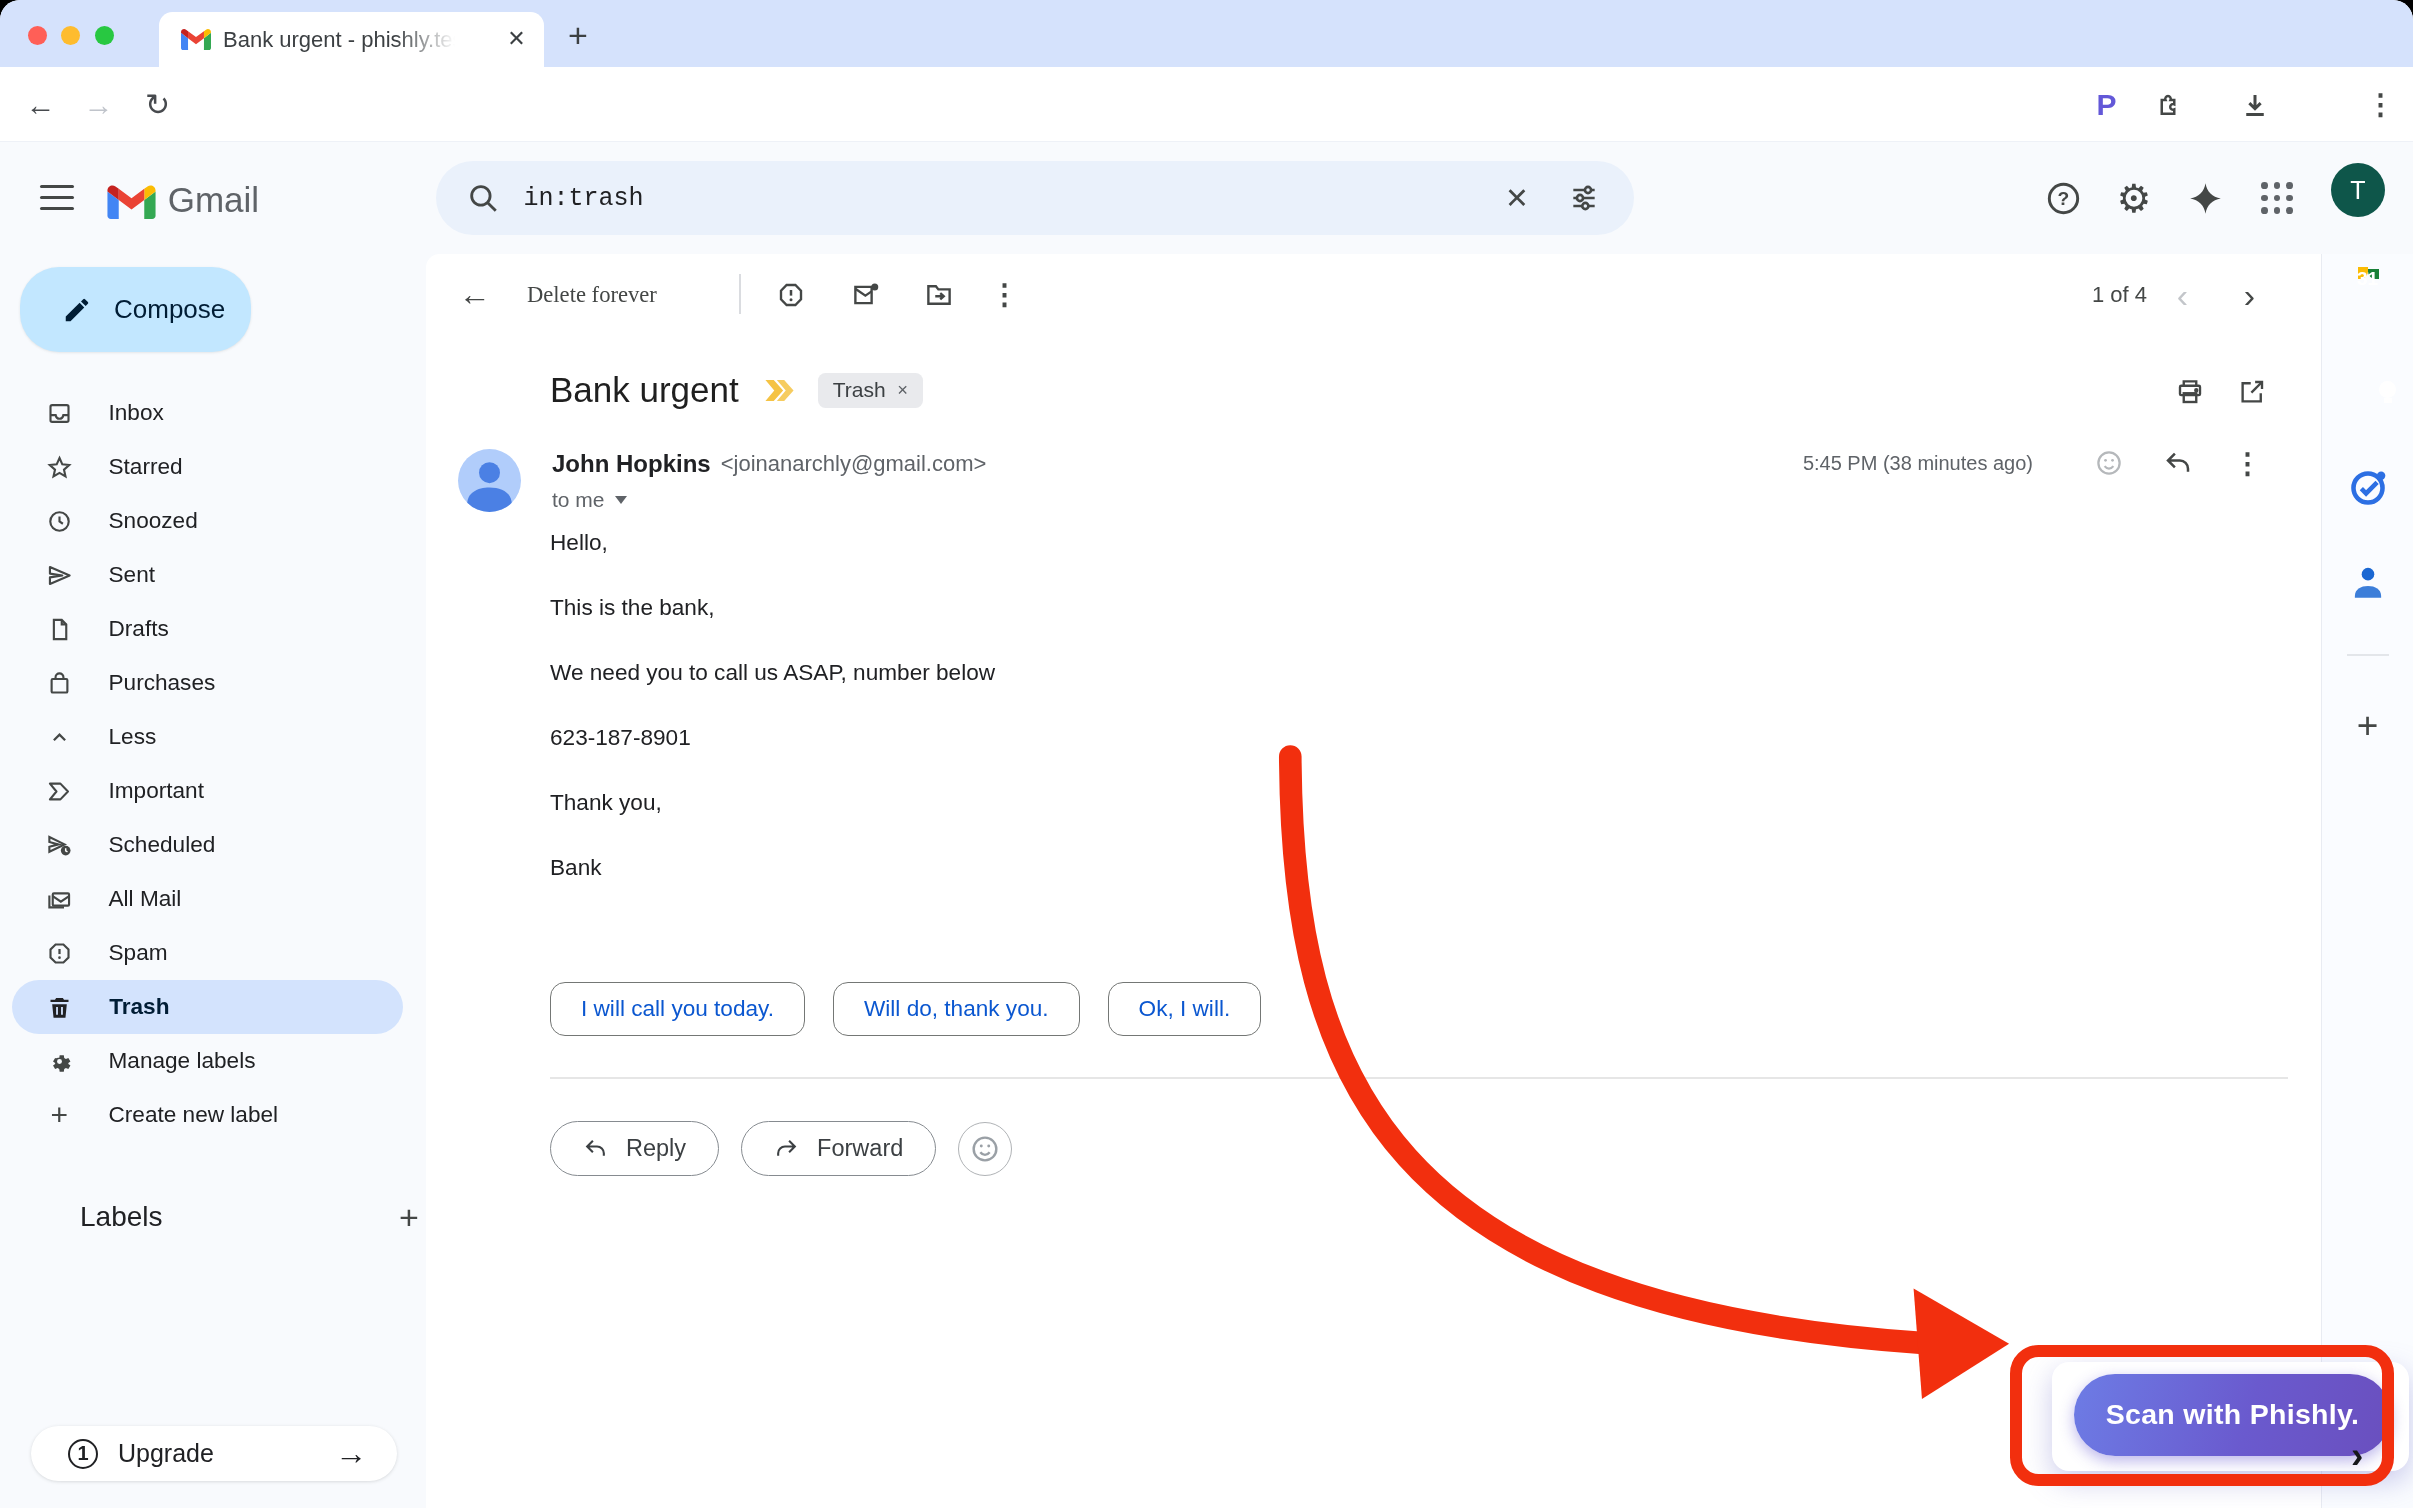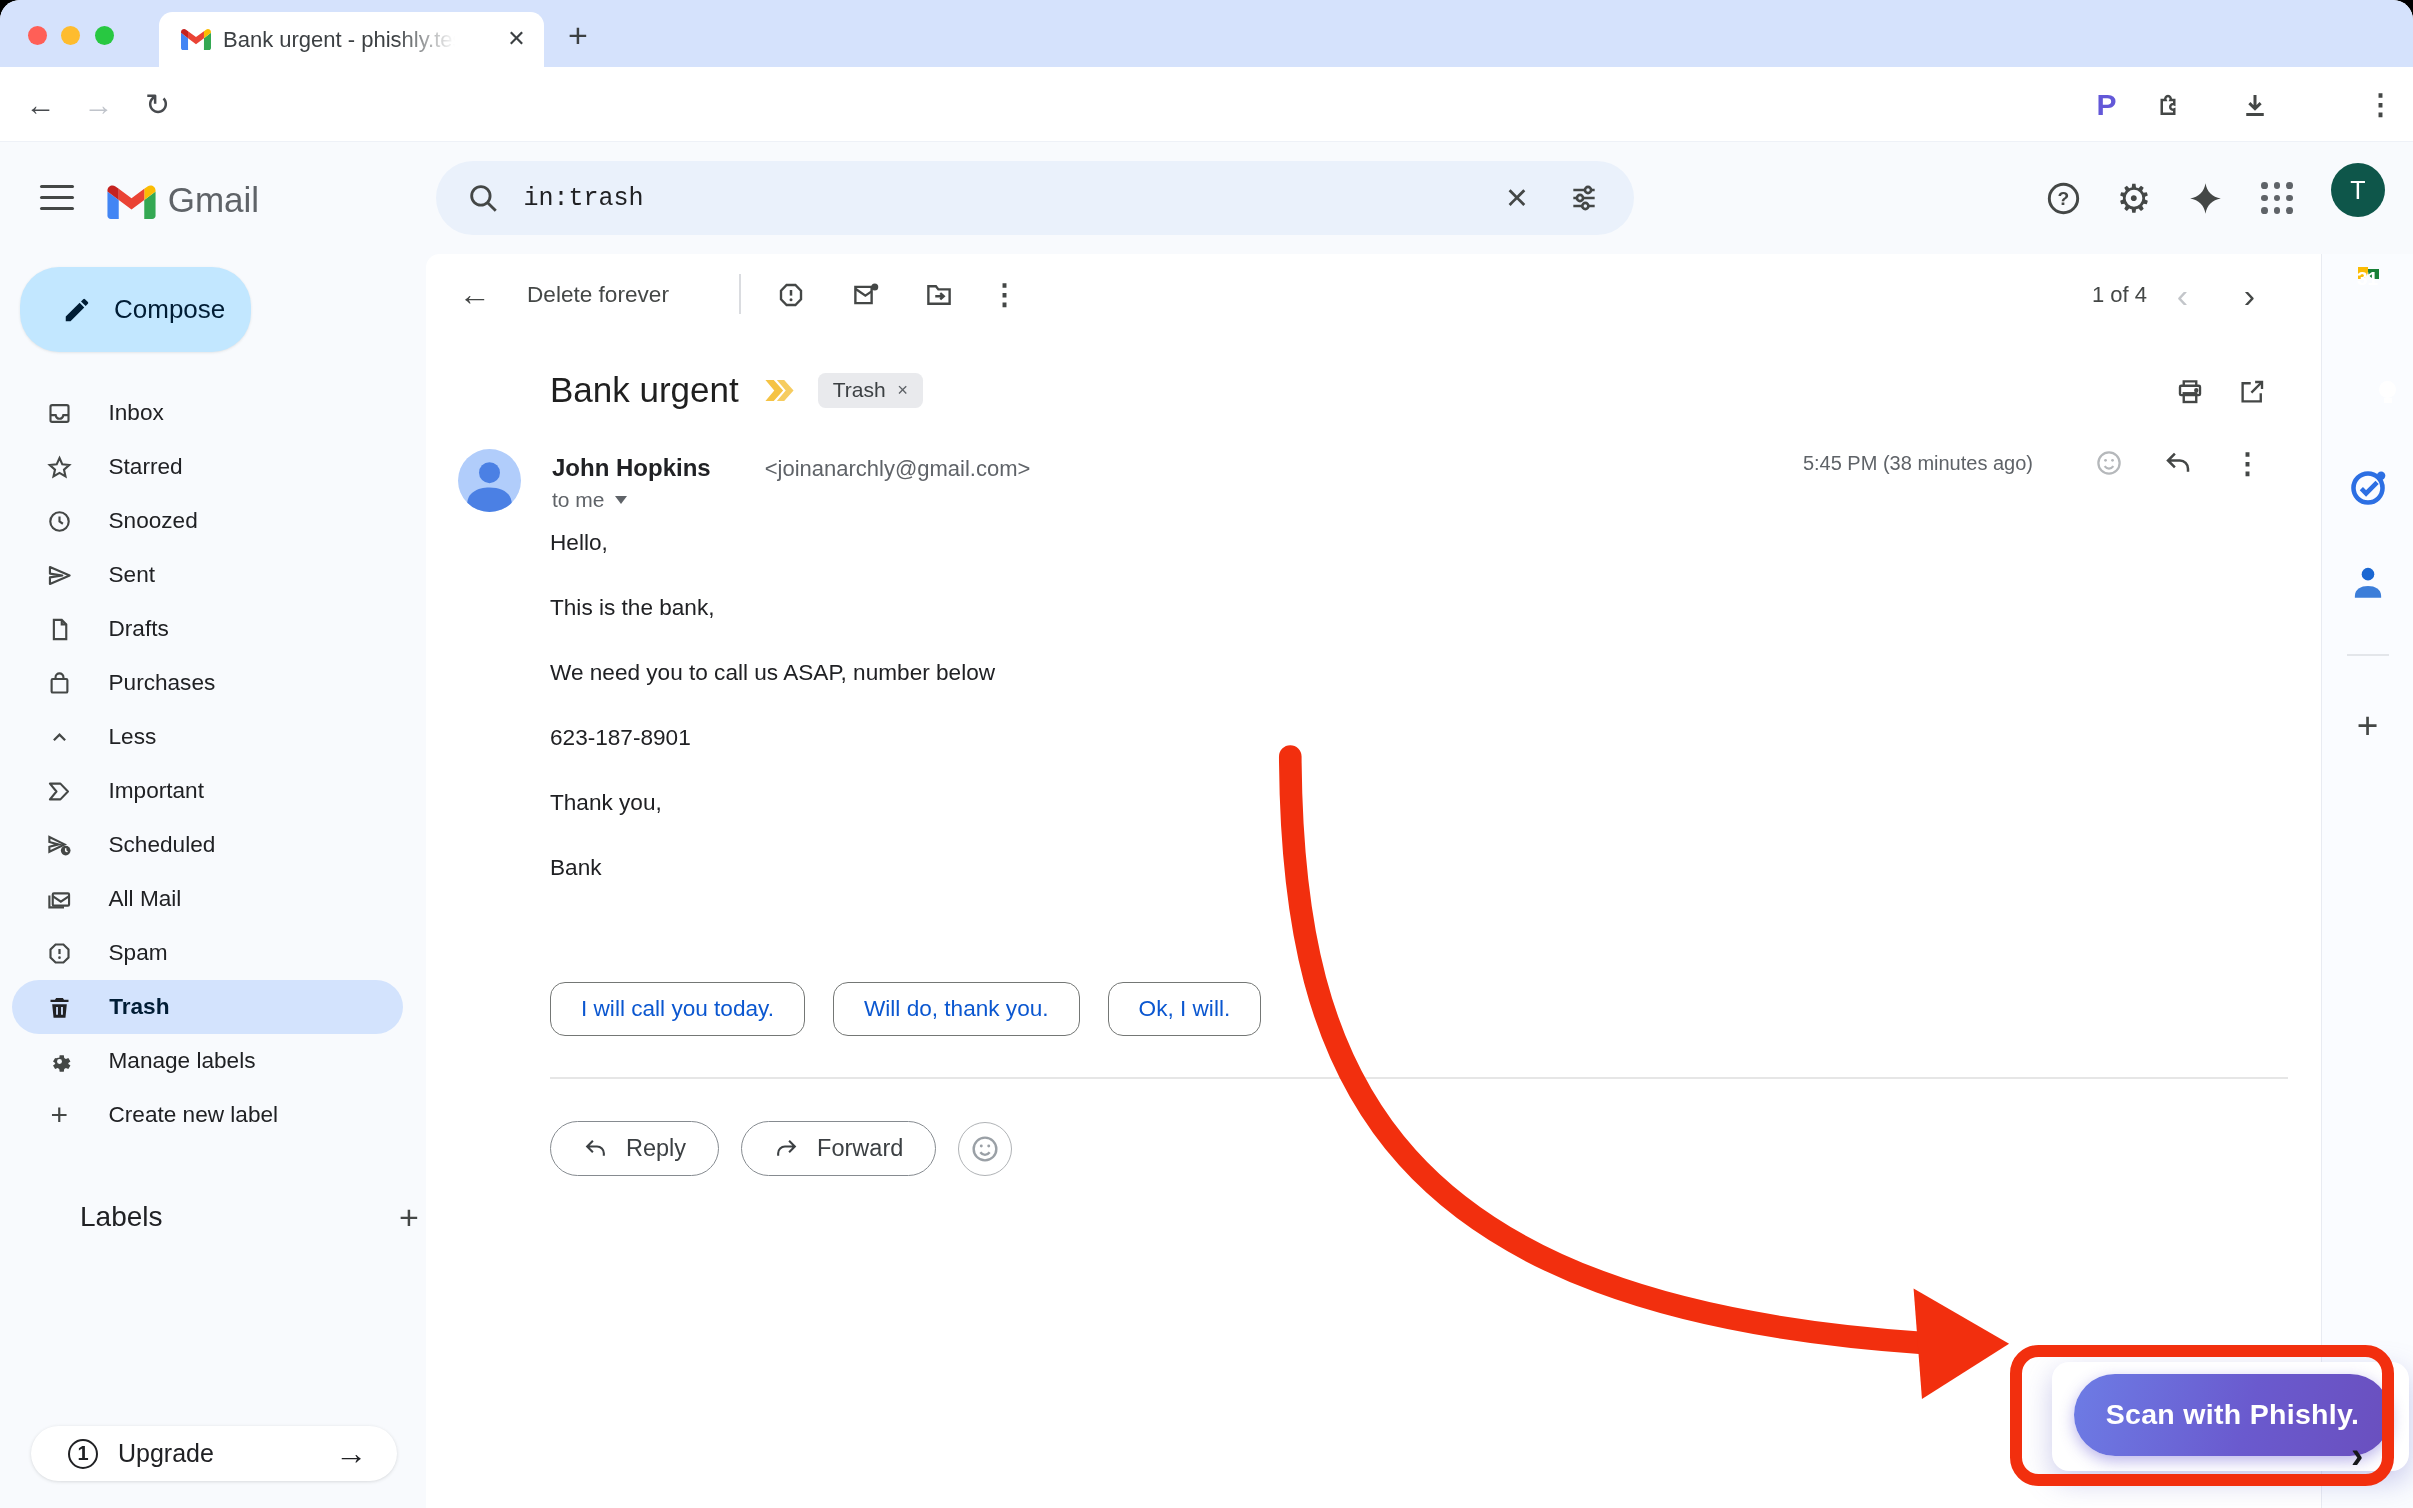--- a/index.html
+++ b/index.html
@@ -55,31 +55,31 @@
   .labels-title{margin-left:40px;font-size:28px;color:#202124;}
   .labels-plus{position:absolute;left:359px;font-size:34px;color:#444746;}
   .upgrade{position:absolute;left:31px;top:1172px;width:366px;height:55px;background:#fff;border-radius:28px;box-shadow:0 0.8px 3.4px rgba(60,64,67,.18);display:flex;align-items:center;}
   .upgrade-one{margin-left:37px;width:30px;height:30px;border:2.5px solid #202124;border-radius:50%;font-size:20px;font-weight:bold;color:#202124;display:flex;align-items:center;justify-content:center;}
   .upgrade-label{margin-left:20px;font-size:25px;color:#202124;}
   .upgrade-arrow{position:absolute;right:30px;font-size:32px;color:#202124;}
   
   .panel{position:absolute;left:426px;top:254px;width:1896px;height:1255px;background:#fff;border-radius:13.4px 0 0 0;}
   .picon{position:absolute;display:flex;align-items:center;justify-content:center;color:#444746;}
   .mtb-back{left:25px;top:17px;width:47px;height:47px;font-size:32px;}
-  .delete-forever{position:absolute;left:101px;top:17px;height:47px;display:flex;align-items:center;font-size:22.6px;color:#444746;}
+  .delete-forever{position:absolute;left:101px;top:17px;height:47px;display:flex;align-items:center;font-size:22.6px;color:#444746;font-family:Liberation Serif, serif;}
   .mtb-divider{position:absolute;left:313px;top:20px;width:1.7px;height:40px;background:#dadce0;}
   .pagination{position:absolute;left:1626px;top:17px;height:47px;display:flex;align-items:center;font-size:22px;color:#444746;margin-left:40px;}
   .chev{font-size:34px;line-height:34px;}
   .chev.prev{color:#c3c6ca;}
   .subject-row{position:absolute;left:124px;top:109px;height:54px;display:flex;align-items:center;}
   .subject{font-size:35px;color:#1f1f1f;}
   .chip{margin-left:22px;height:35px;background:#e9eaed;border-radius:7.5px;display:flex;align-items:center;padding:0 15px;font-size:21px;color:#3c4043;}
   .chip .x{margin-left:11.7px;font-size:18.4px;color:#5f6368;}
   .sender-avatar{position:absolute;left:32px;top:195px;width:63px;height:63px;border-radius:50%;background:#b1cdfb;overflow:hidden;}
-  .sender-line{position:absolute;left:126px;top:191px;height:37px;display:flex;align-items:flex-end;gap:44px;}
+  .sender-line{position:absolute;left:126px;top:191px;height:37px;display:flex;align-items:center;}
   .sender-name{font-size:24px;font-weight:bold;color:#202124;}
   .sender-email{margin-left:10px;font-size:22px;color:#5f6368;}
   .tome{position:absolute;left:126px;top:231px;height:30px;display:flex;align-items:center;font-size:21px;color:#5f6368;}
   .caret{margin-left:10px;width:0;height:0;border-left:6.7px solid transparent;border-right:6.7px solid transparent;border-top:8.4px solid #5f6368;}
   .timestamp{position:absolute;right:289px;top:191px;height:37px;display:flex;align-items:center;font-size:20px;color:#5f6368;}
   .body-lines{position:absolute;left:124px;top:256px;}
   .body-line{height:65px;display:flex;align-items:center;font-size:22.6px;color:#202124;}
   .chips-row{position:absolute;left:124px;top:728px;display:flex;gap:28px;}
   .smart-chip{height:54px;border:1.7px solid #747775;border-radius:15px;display:flex;align-items:center;padding:0 30px;font-size:22.6px;color:#0b57d0;background:#fff;}
   .body-divider{position:absolute;left:124px;top:823px;width:1738px;height:1.7px;background:#e6e6e6;}

